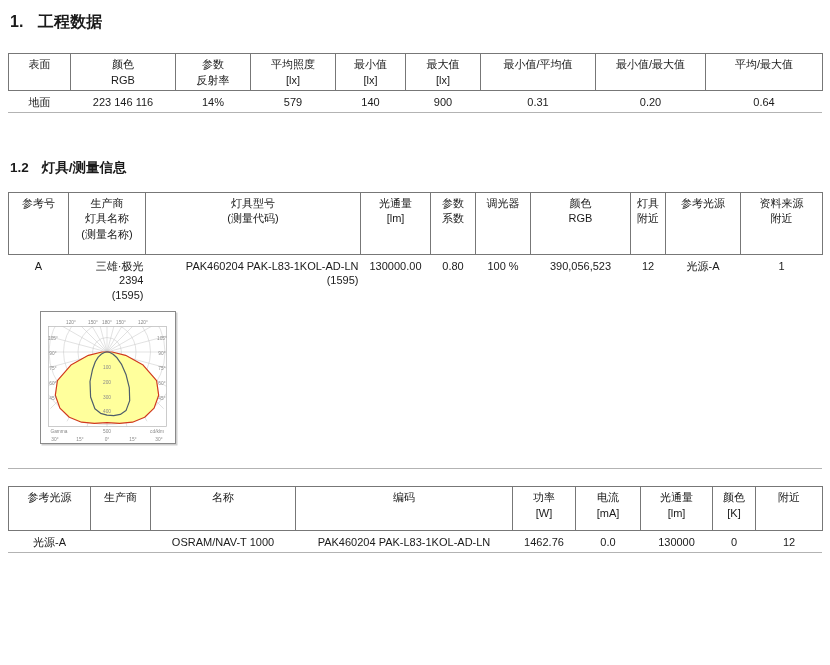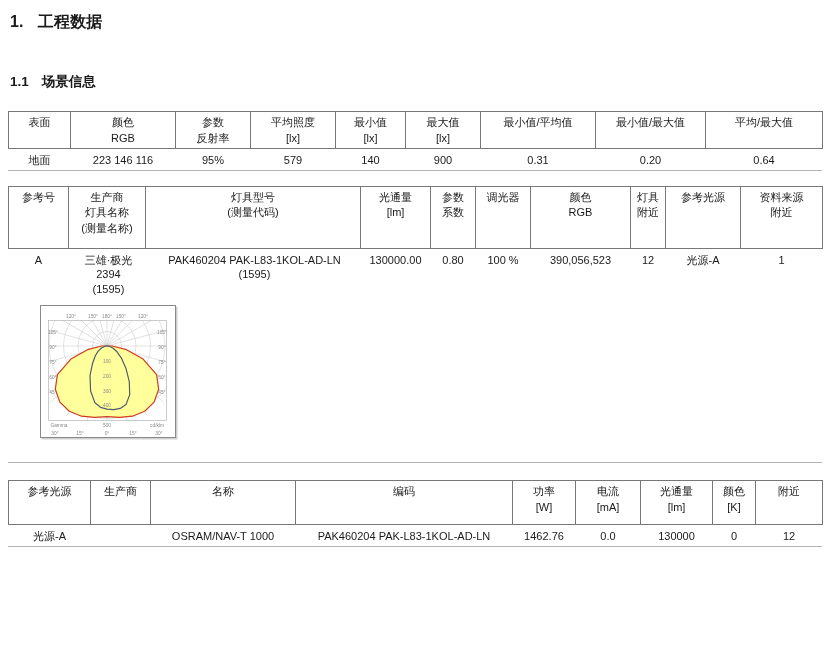--- a/index.html
+++ b/index.html
@@ -6,21 +6,21 @@
   html,body{background:#fff}
   body{width:830px;height:665px;font-family:"Liberation Sans","DejaVu Sans",sans-serif;color:#1a1a1a;overflow:hidden}
   .page{padding:10px 23px 0 8px}
   .h1{font-size:16px;font-weight:bold;margin:2px 0 0 2px;letter-spacing:.2px}
   .h1 .num{margin-right:14px}
   .h2{font-size:13.5px;font-weight:bold;margin-left:2px}
   .h2 .num{margin-right:13px}
   table{border-collapse:collapse;table-layout:fixed;width:814px;font-size:11px}
   th{border:1px solid #777;font-weight:normal;vertical-align:top;text-align:center;padding:3px 2px 2px;line-height:15.5px;background:#fff}
   td{vertical-align:top;text-align:center;padding:4px 2px 2px;line-height:14.5px}
-  td.left{text-align:center;padding-left:5px}
+  td.left{text-align:right;padding-left:5px}
   .hl{display:block}
   .rule{height:0;border-bottom:1px solid #b3b3b3;width:814px}
   .mt-h2-1{margin-top:40px}
   .mt-t1{margin-top:20px}
   .rule-t1{margin-top:0}
   .mt-h2-2{margin-top:46px}
   .mt-t2{margin-top:15px}
   .lum-th th{height:62px}
   .src-th th{height:44px}
   .polar-fig{width:136px;height:133px;border:1px solid #8a8a8a;margin:7px 0 0 32px;background:#fff;box-shadow:1.5px 1.5px 0 #cfcfcf}
@@ -32,23 +32,20 @@
 </style>
 </head>
 <body>
 
 <div class="page">
 
   <div class="h1">
     <span class="num">1.</span><span>工程数据</span>
   </div>
 
-  <div class="h2 mt-h2-1">
-    <span class="num">1.1</span><span>场景信息</span>
-  </div>
 
   <table class="mt-t1">
     <colgroup>
       <col style="width:62px">
         <col style="width:105px">
         <col style="width:75px">
         <col style="width:85px">
         <col style="width:70px">
         <col style="width:75px">
         <col style="width:115px">
@@ -89,32 +86,35 @@
           </th>
         <th>
             <span class="hl">平均/最大值</span>
           </th>
       </tr>
     </thead>
     <tbody>
       <tr>
         <td>地面</td>
         <td>223 146 116</td>
-        <td>95%</td>
+        <td>14%</td>
         <td>579</td>
         <td>140</td>
         <td>900</td>
         <td>0.31</td>
         <td>0.20</td>
         <td>0.64</td>
       </tr>
     </tbody>
   </table>
   <div class="rule rule-t1"></div>
 
+  <div class="h2 mt-h2-2">
+    <span class="num">1.2</span><span>灯具/测量信息</span>
+  </div>
 
   <table class="mt-t2">
     <colgroup>
       <col style="width:60px">
         <col style="width:77px">
         <col style="width:215px">
         <col style="width:70px">
         <col style="width:45px">
         <col style="width:55px">
         <col style="width:100px">

